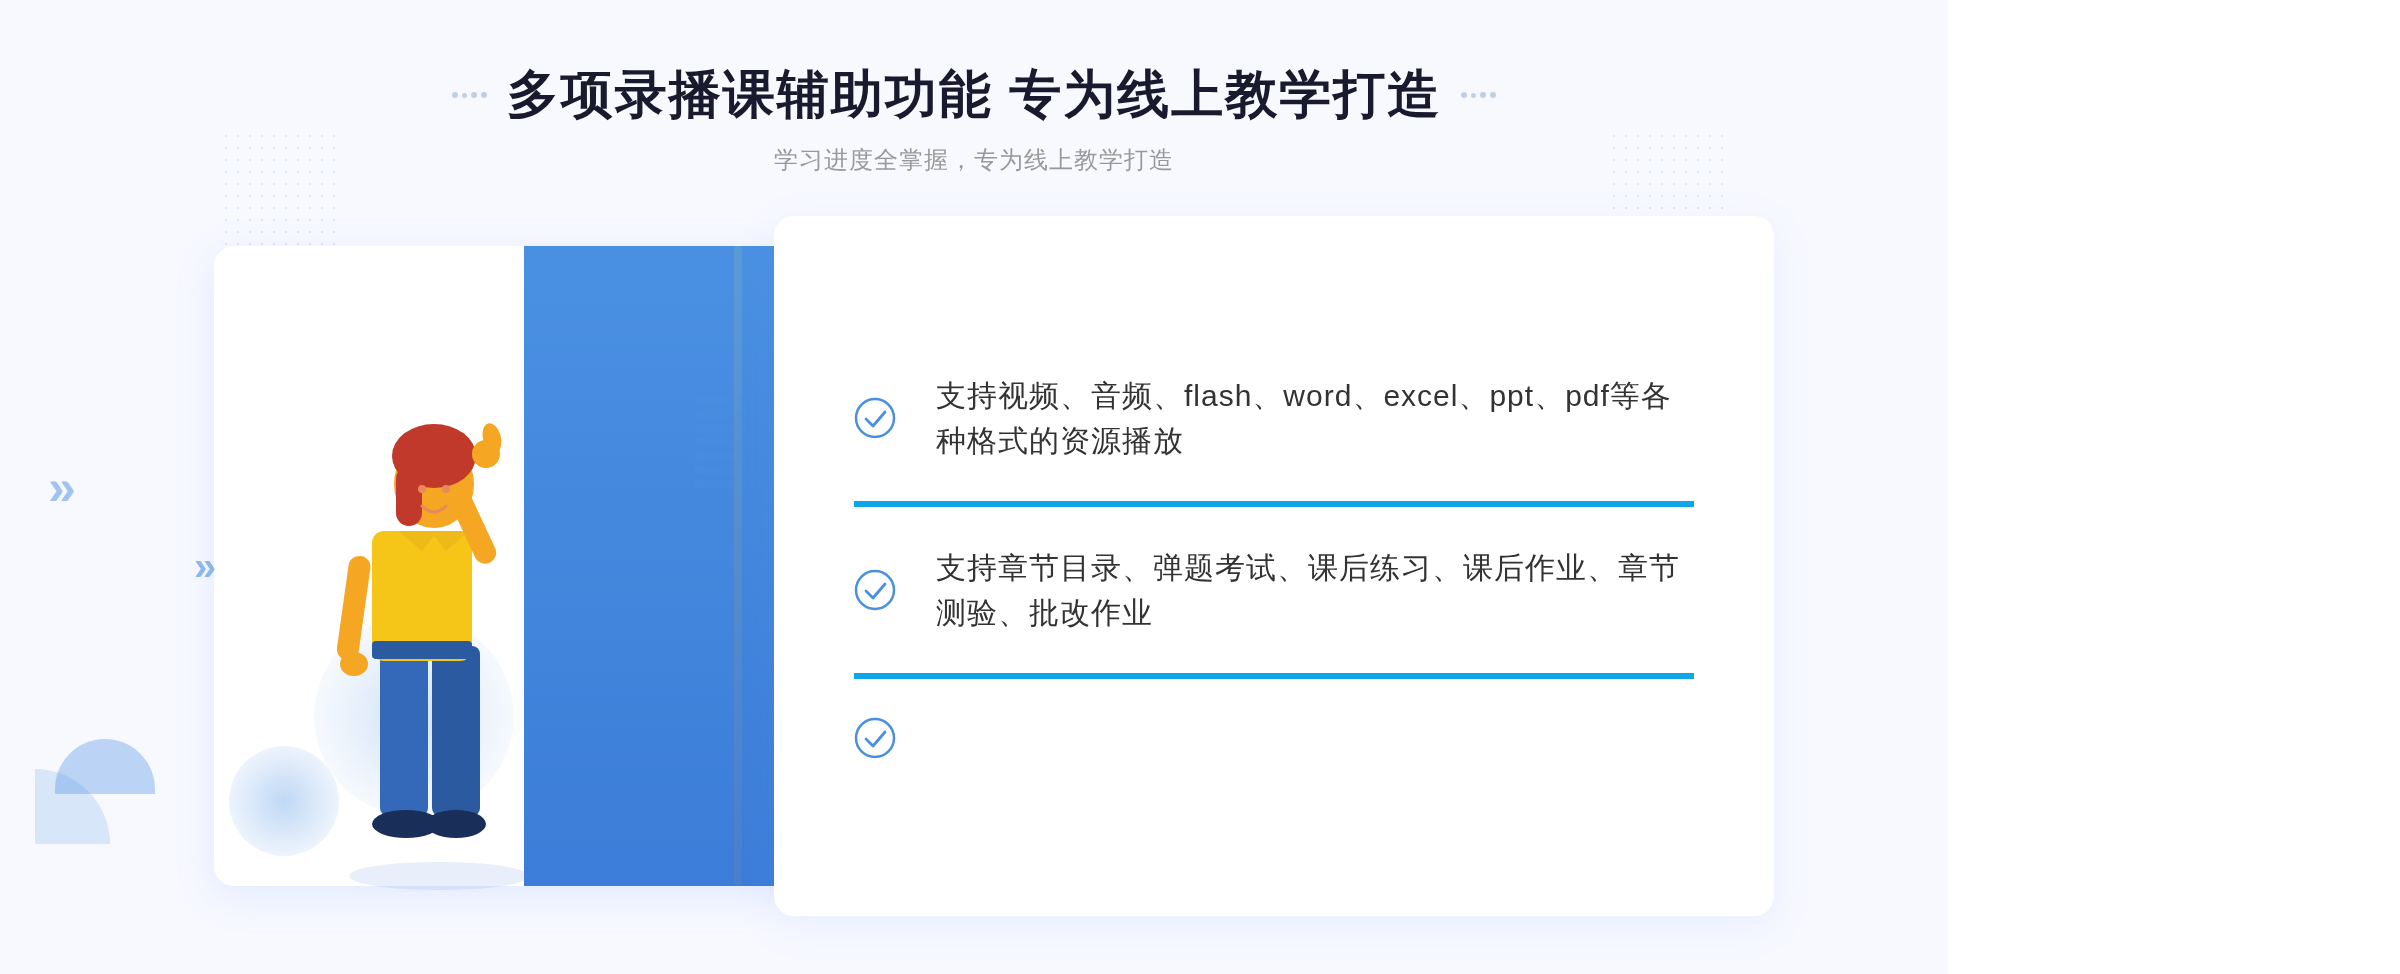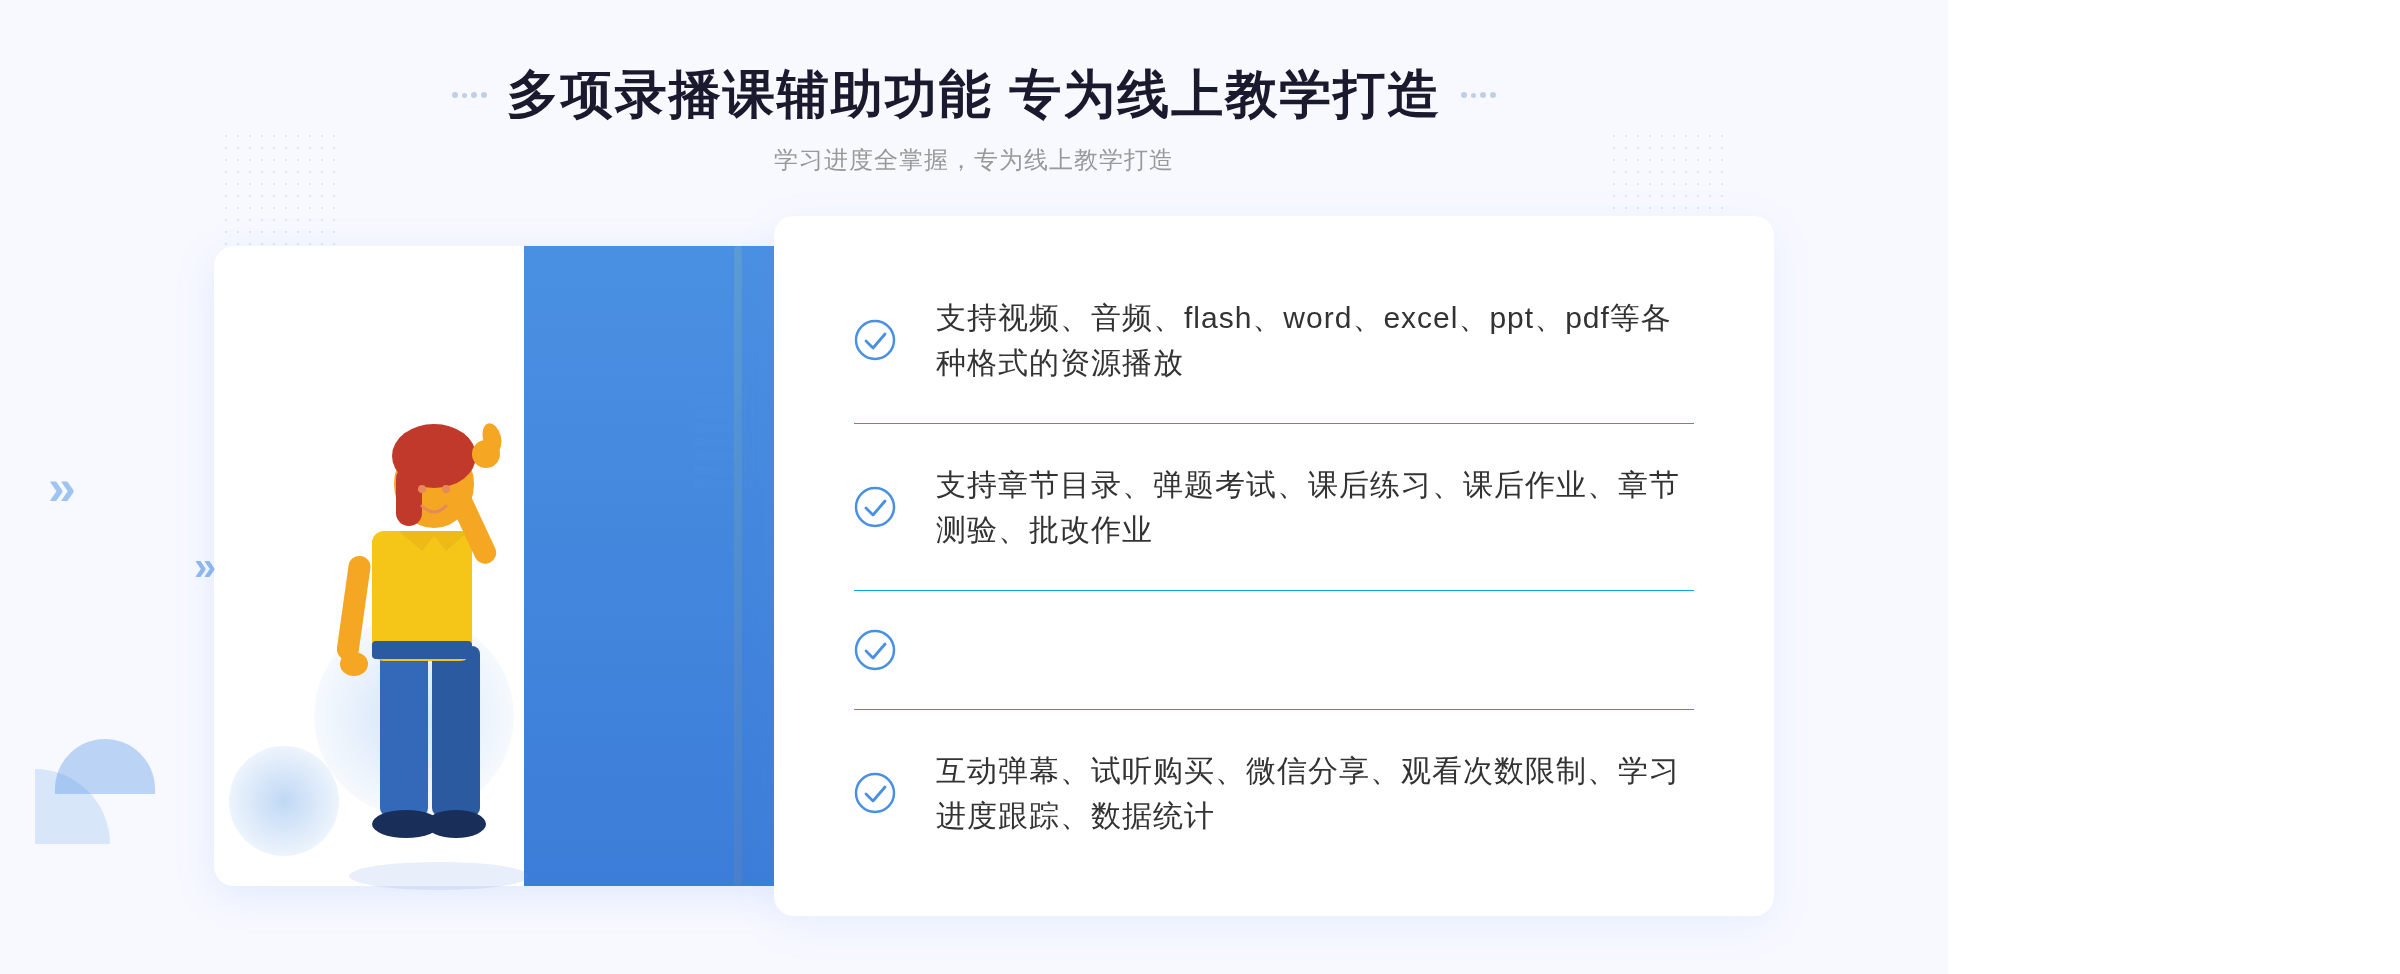--- a/index.html
+++ b/index.html
@@ -240,21 +240,21 @@
       gap: 0;
       box-shadow: 0 10px 40px rgba(100, 150, 255, 0.1);
       position: relative;
       z-index: 2;
     }
 
     .feature-item {
       display: flex;
       align-items: center;
       padding: 38px 0;
-      border-bottom: 1px solid #0ea5e9;
+      border-bottom: 6px solid #0ea5e9;
     }
 
     .feature-item:last-child {
       border-bottom: none;
     }
 
     .check-icon {
       width: 42px;
       height: 42px;
       flex-shrink: 0;
@@ -411,29 +411,20 @@
 
       <div class="feature-item">
         <div class="check-icon">
           <svg class="check-icon-svg" viewBox="0 0 42 42" fill="none">
             <circle cx="21" cy="21" r="19" stroke="#4a90e2" stroke-width="2.5"></circle>
             <polyline points="12,22 19,29 31,15" stroke="#4a90e2" stroke-width="2.8" stroke-linecap="round" stroke-linejoin="round"></polyline>
           </svg>
         </div>
       </div>
 
-      <div class="feature-item">
-        <div class="check-icon">
-          <svg class="check-icon-svg" viewBox="0 0 42 42" fill="none">
-            <circle cx="21" cy="21" r="19" stroke="#4a90e2" stroke-width="2.5"></circle>
-            <polyline points="12,22 19,29 31,15" stroke="#4a90e2" stroke-width="2.8" stroke-linecap="round" stroke-linejoin="round"></polyline>
-          </svg>
-        </div>
-        <span class="feature-text">互动弹幕、试听购买、微信分享、观看次数限制、学习进度跟踪、数据统计</span>
-      </div>
 
     </div>
 
   </div>
 
   <div style="position:absolute; bottom:180px; left:55px; width:100px; height:55px; border-radius:55px 55px 0 0; background:rgba(74,144,226,0.35);"></div>
   <div style="position:absolute; bottom:130px; left:35px; width:75px; height:75px; border-radius:0 75px 0 0; background:rgba(74,144,226,0.18);"></div>
 
   <div style="position:absolute; left:48px; top:50%; transform:translateY(-50%); color:#4a90e2; font-size:50px; opacity:0.5; font-weight:bold;">»</div>
 

